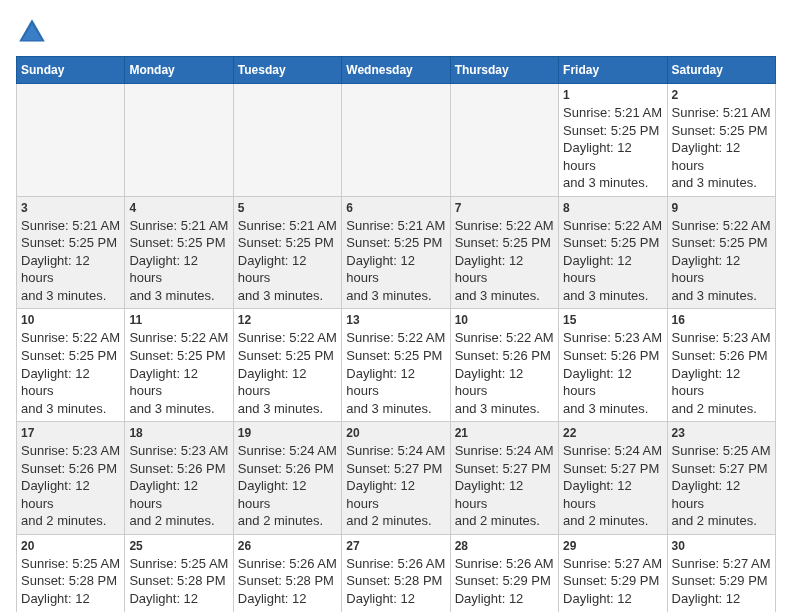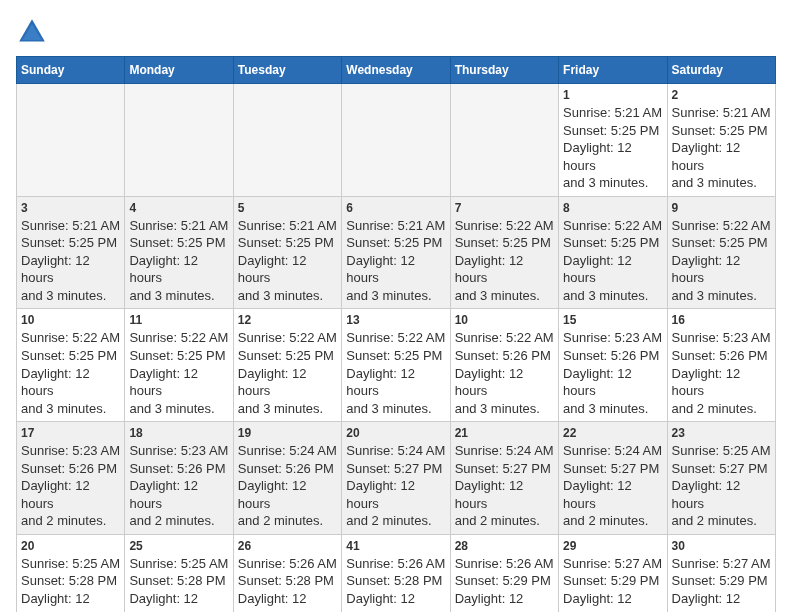--- a/index.html
+++ b/index.html
@@ -317,21 +317,21 @@
 and 2 minutes.</div>
         </td>
         <td>
           <span class="day-number">26</span>
           <div class="day-info" style="white-space: pre-line;">Sunrise: 5:26 AM
 Sunset: 5:28 PM
 Daylight: 12 hours
 and 2 minutes.</div>
         </td>
         <td>
-          <span class="day-number">41</span>
+          <span class="day-number">27</span>
           <div class="day-info" style="white-space: pre-line;">Sunrise: 5:26 AM
 Sunset: 5:28 PM
 Daylight: 12 hours
 and 2 minutes.</div>
         </td>
         <td>
           <span class="day-number">28</span>
           <div class="day-info" style="white-space: pre-line;">Sunrise: 5:26 AM
 Sunset: 5:29 PM
 Daylight: 12 hours

